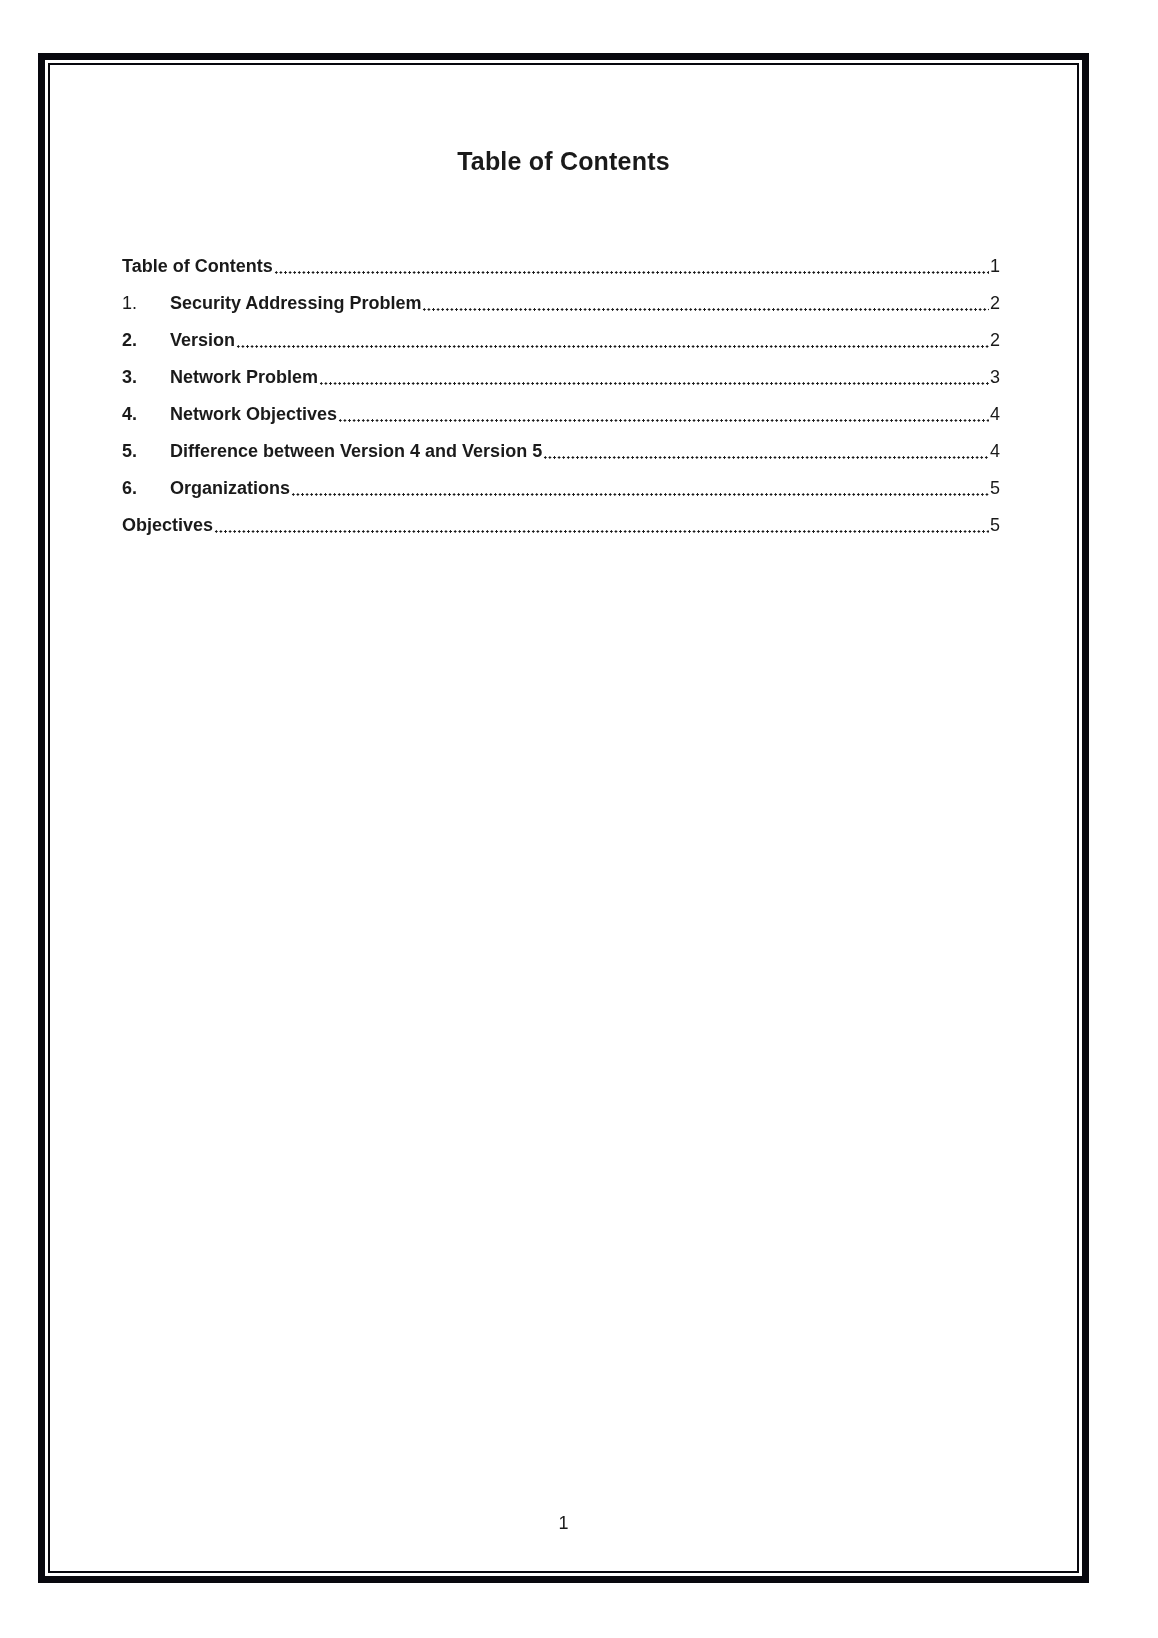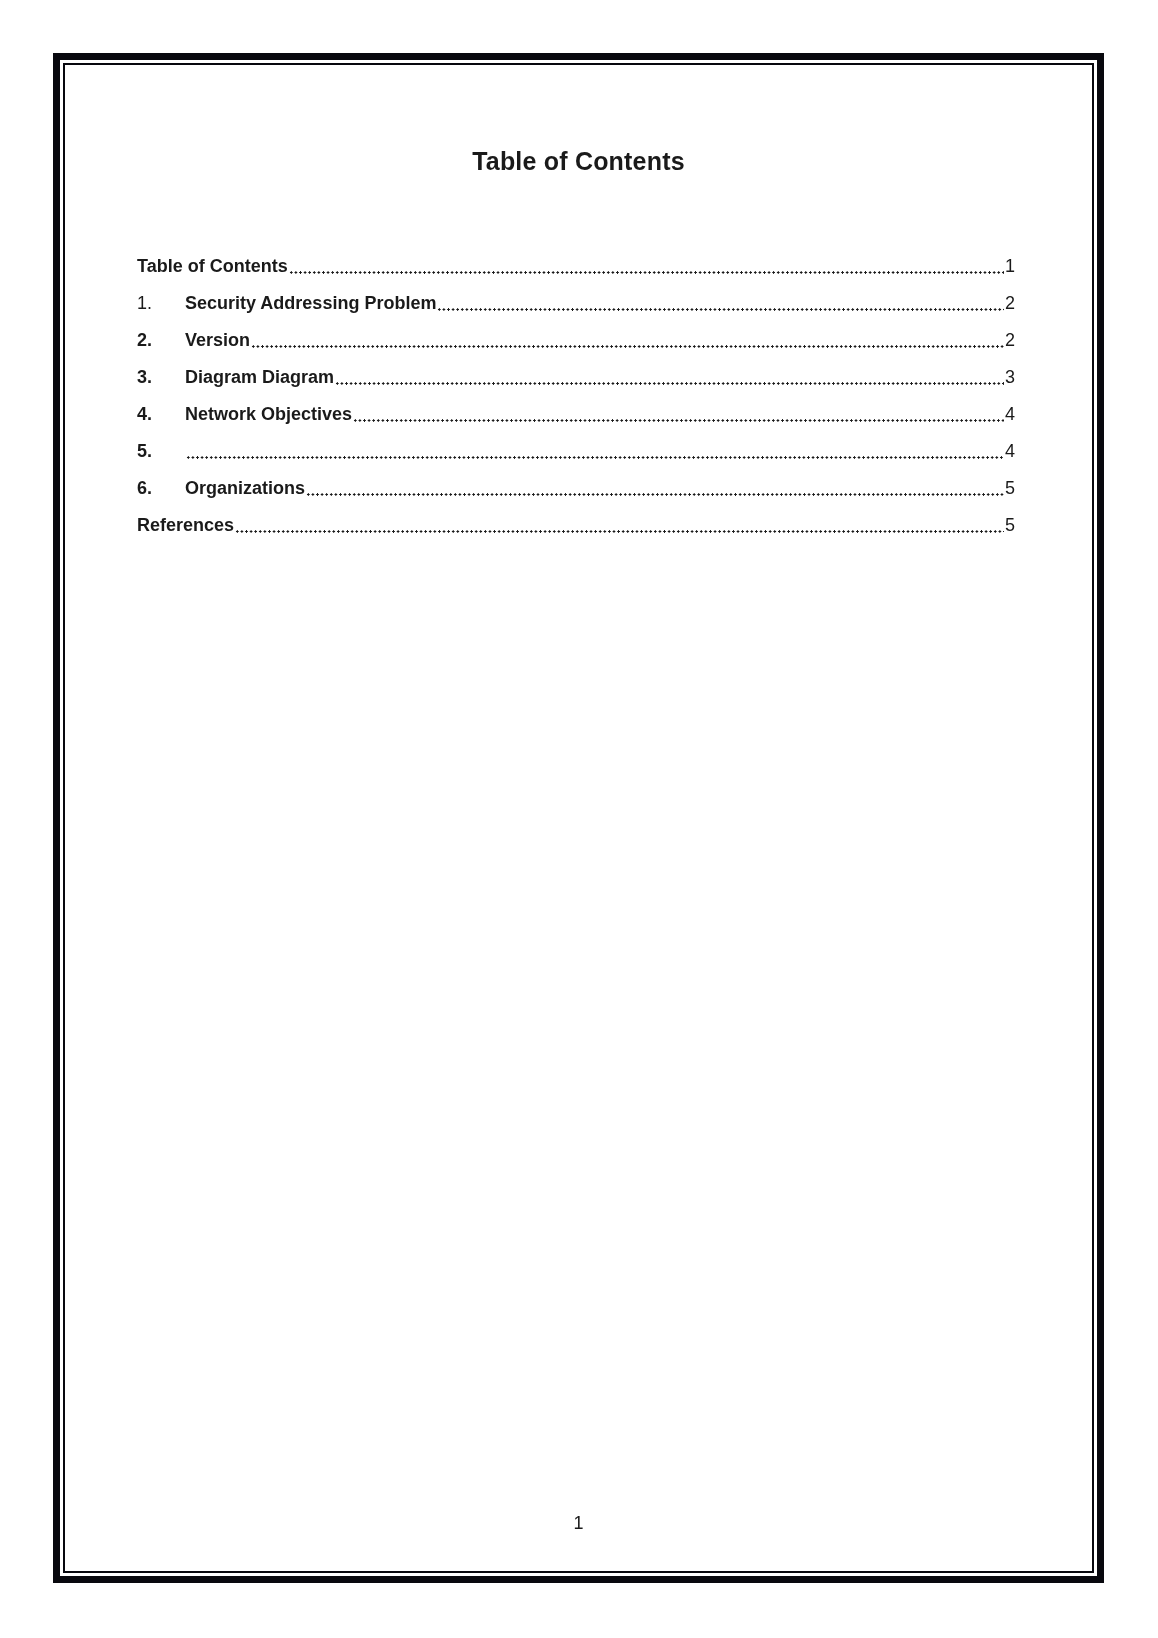--- a/index.html
+++ b/index.html
@@ -10,21 +10,21 @@
   body {
     width: 1158px;
     height: 1638px;
     position: relative;
     font-family: "Liberation Sans", "DejaVu Sans", sans-serif;
     color: #1a1a1a;
     overflow: hidden;
   }
   .frame {
     position: absolute;
-    left: 53px;
+    left: 38px;
     top: 53px;
     width: 1051px;
     height: 1530px;
     box-sizing: border-box;
     border: 7px solid #08080e;
     padding: 3px;
     background: #ffffff;
   }
   .frame-inner {
     width: 100%;
@@ -122,43 +122,44 @@
             <span class="toc-page">2</span>
           </div>
           <div class="toc-row">
             <span class="toc-num">2.</span>
             <span class="toc-label">Version</span>
             <span class="toc-dots"></span>
             <span class="toc-page">2</span>
           </div>
           <div class="toc-row">
             <span class="toc-num">3.</span>
-            <span class="toc-label">Diagram Diagram</span>
+            <span class="toc-label">Network Problem</span>
             <span class="toc-dots"></span>
             <span class="toc-page">3</span>
           </div>
           <div class="toc-row">
             <span class="toc-num">4.</span>
             <span class="toc-label">Network Objectives</span>
             <span class="toc-dots"></span>
             <span class="toc-page">4</span>
           </div>
           <div class="toc-row">
             <span class="toc-num">5.</span>
+            <span class="toc-label">Difference between Version 4 and Version 5</span>
             <span class="toc-dots"></span>
             <span class="toc-page">4</span>
           </div>
           <div class="toc-row">
             <span class="toc-num">6.</span>
             <span class="toc-label">Organizations</span>
             <span class="toc-dots"></span>
             <span class="toc-page">5</span>
           </div>
           <div class="toc-row">
-            <span class="toc-label">References</span>
+            <span class="toc-label">Objectives</span>
             <span class="toc-dots"></span>
             <span class="toc-page">5</span>
           </div>
         </nav>
 
       <div class="footer-pagenum">1</div>
 
     </div>
   </div>
 </div>

